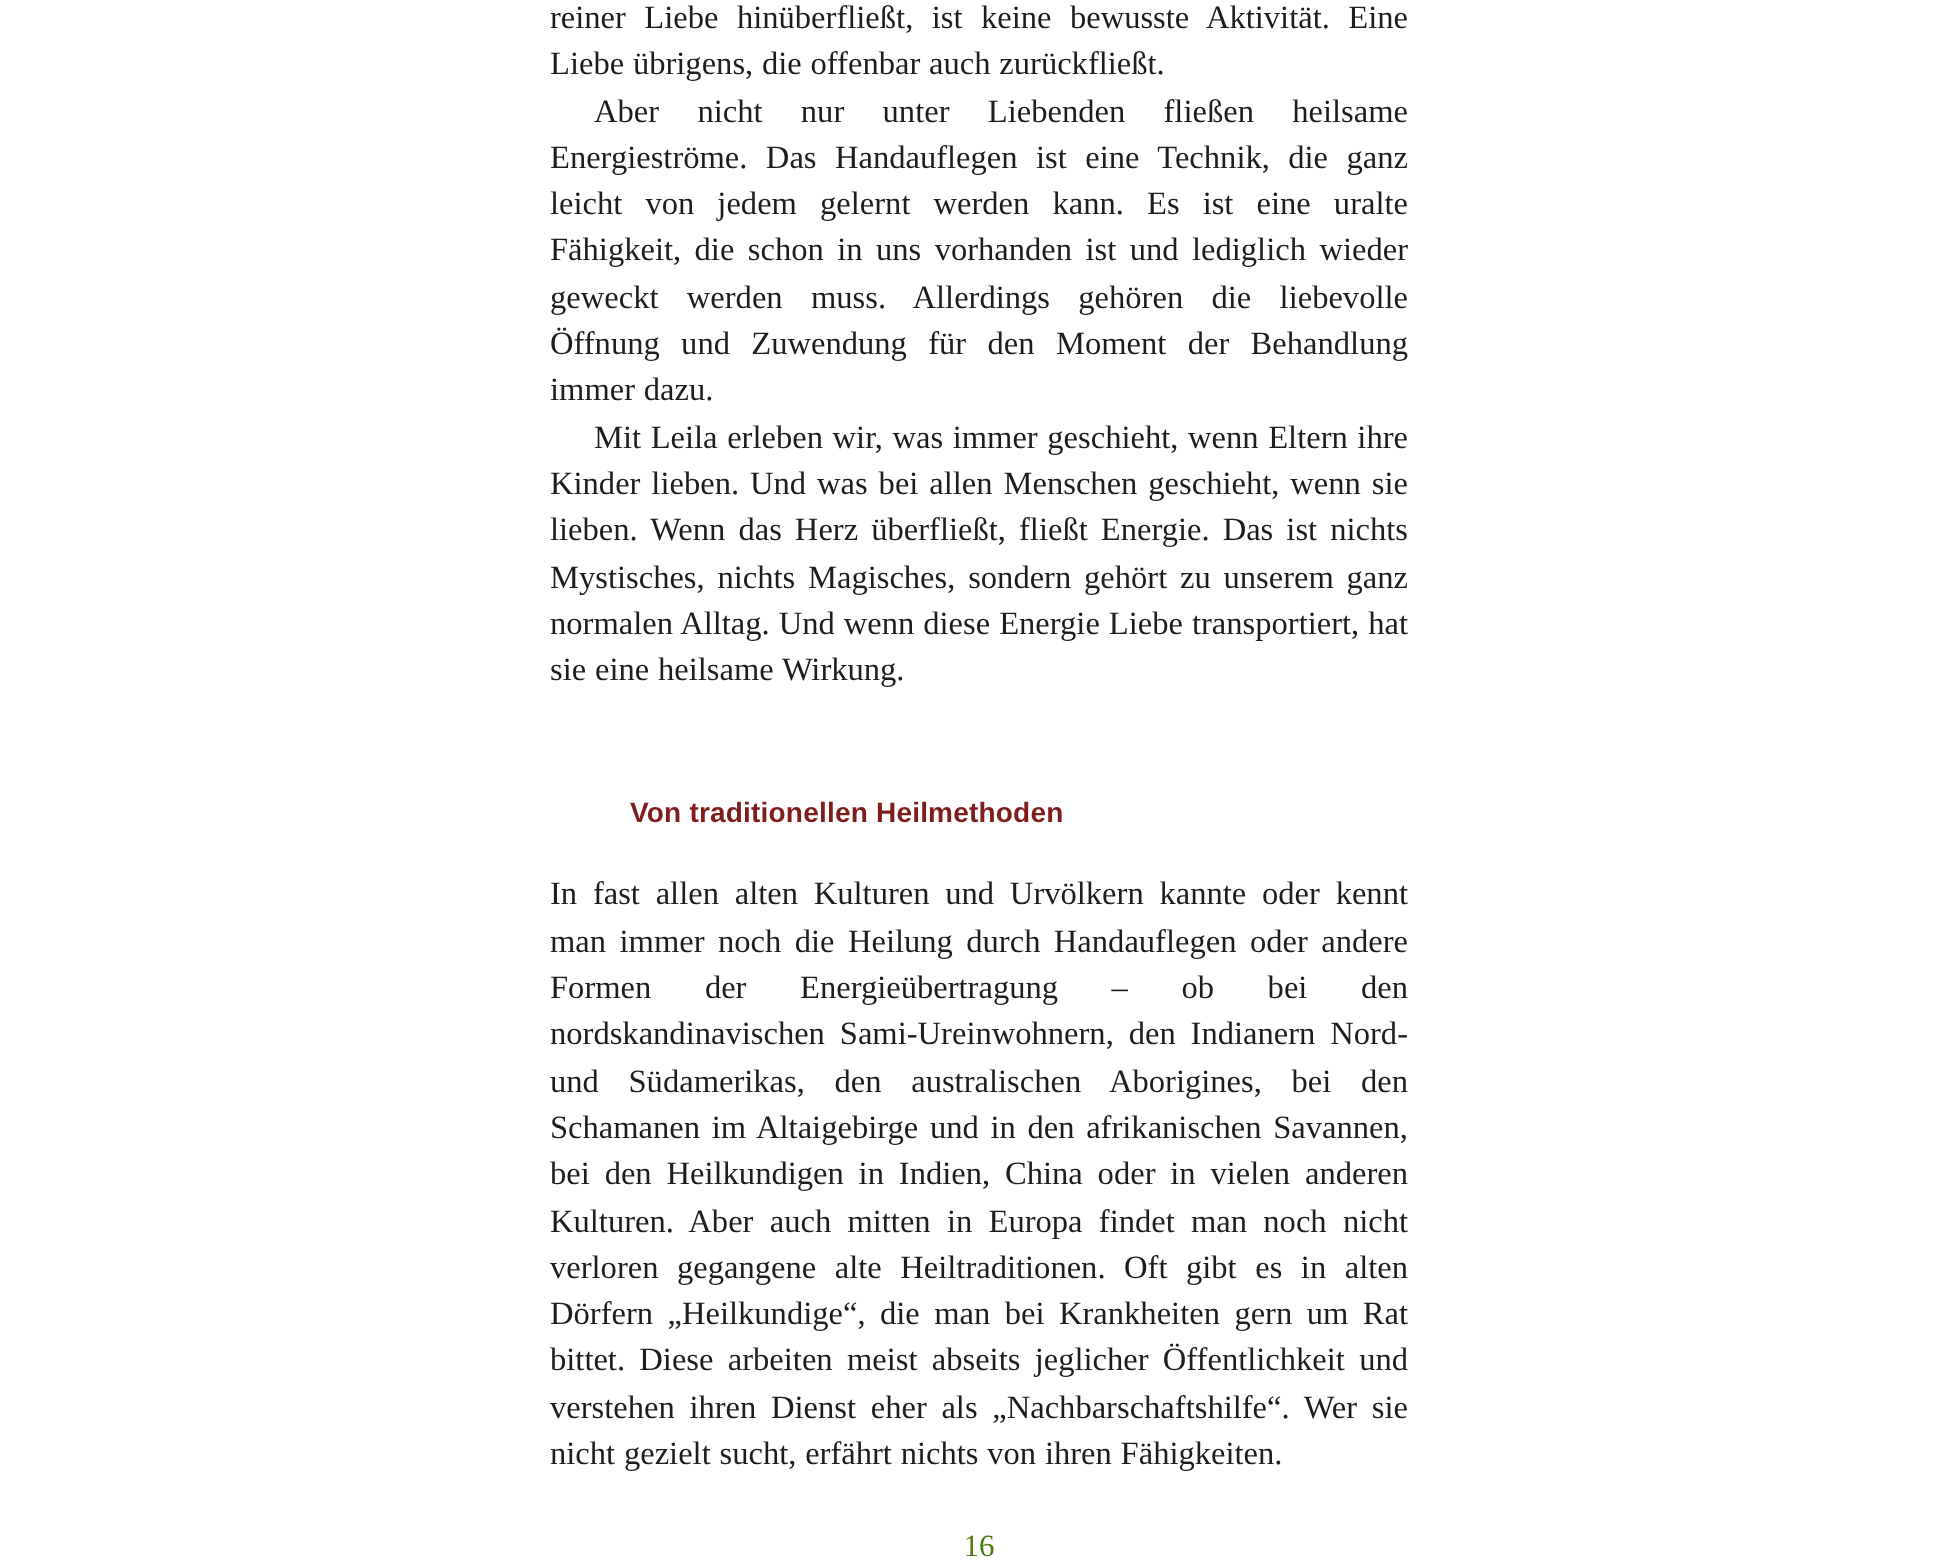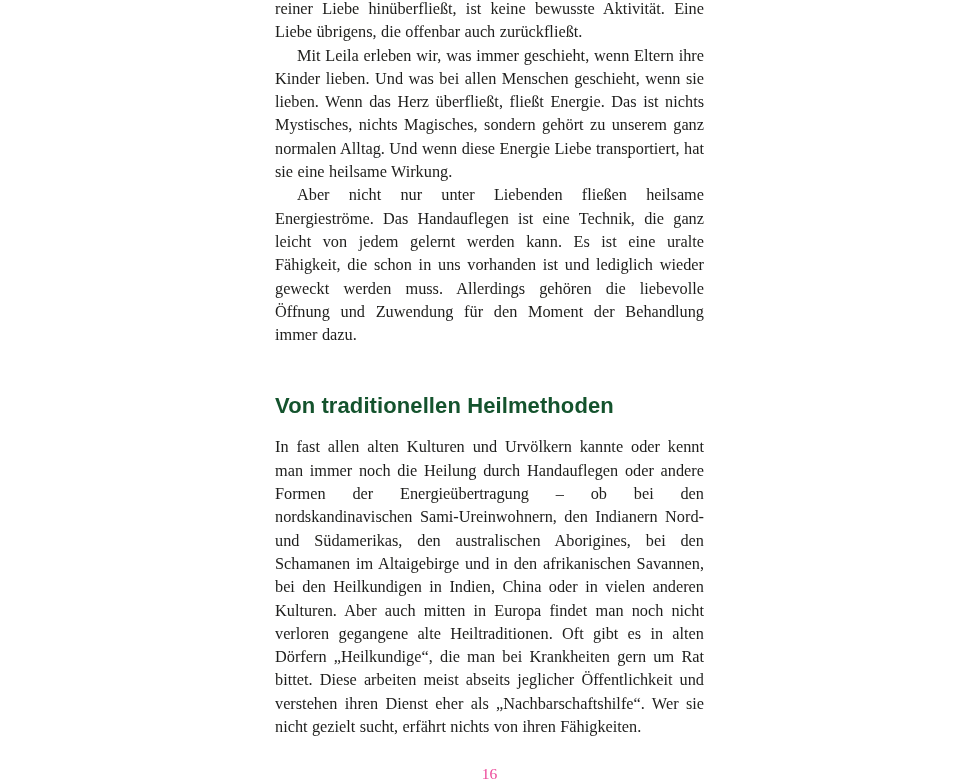--- a/index.html
+++ b/index.html
@@ -22,46 +22,47 @@
     line-height: 23.3px;
     text-align: justify;
     hyphens: auto;
     -webkit-hyphens: auto;
     word-spacing: 0.02em;
   }
   .body-para.indented { text-indent: 22px; }
   .section-heading {
     font-family: "Liberation Sans", sans-serif;
     font-weight: 700;
-    font-size: 22px;
+    font-size: 14px;
     line-height: 26px;
     margin-top: 47px;
     margin-bottom: 16px;
-    color: #14532d;
+    color: #7f1d1d;
     letter-spacing: 0.1px;
+    margin-left: 40px;
   }
   .page-number {
     position: absolute;
     left: 275px;
     width: 429px;
     top: 765px;
     text-align: center;
     font-size: 15.5px;
-    color: #ec4899;
+    color: #4d7c0f;
   }
 </style>
 </head>
 <body>
 
 <main class="text-column">
   <p class="body-para" lang="de">reiner Liebe hinüberfließt, ist keine bewusste Aktivität. Eine Liebe übrigens, die offenbar auch zurückfließt.</p>
 
+  <p class="body-para indented" lang="de">Aber nicht nur unter Liebenden fließen heilsame Energieströme. Das Handauflegen ist eine Technik, die ganz leicht von jedem gelernt werden kann. Es ist eine uralte Fähigkeit, die schon in uns vorhanden ist und lediglich wieder geweckt werden muss. Allerdings gehören die liebevolle Öffnung und Zuwendung für den Moment der Behandlung immer dazu.</p>
+
   <p class="body-para indented" lang="de">Mit Leila erleben wir, was immer geschieht, wenn Eltern ihre Kinder lieben. Und was bei allen Menschen geschieht, wenn sie lieben. Wenn das Herz überfließt, fließt Energie. Das ist nichts Mystisches, nichts Magisches, sondern gehört zu unserem ganz normalen Alltag. Und wenn diese Energie Liebe transportiert, hat sie eine heilsame Wirkung.</p>
-
-  <p class="body-para indented" lang="de">Aber nicht nur unter Liebenden fließen heilsame Energieströme. Das Handauflegen ist eine Technik, die ganz leicht von jedem gelernt werden kann. Es ist eine uralte Fähigkeit, die schon in uns vorhanden ist und lediglich wieder geweckt werden muss. Allerdings gehören die liebevolle Öffnung und Zuwendung für den Moment der Behandlung immer dazu.</p>
 
   <h2 class="section-heading">
     <span>Von traditionellen Heilmethoden</span><br>
   </h2>
 
   <p class="body-para" lang="de">In fast allen alten Kulturen und Urvölkern kannte oder kennt man immer noch die Heilung durch Handauflegen oder andere Formen der Energieübertragung – ob bei den nordskandinavischen Sami-Ureinwohnern, den Indianern Nord- und Südamerikas, den australischen Aborigines, bei den Schamanen im Altaigebirge und in den afrikanischen Savannen, bei den Heilkundigen in Indien, China oder in vielen anderen Kulturen. Aber auch mitten in Europa findet man noch nicht verloren gegangene alte Heiltraditionen. Oft gibt es in alten Dörfern „Heilkundige“, die man bei Krankheiten gern um Rat bittet. Diese arbeiten meist abseits jeglicher Öffentlichkeit und verstehen ihren Dienst eher als „Nachbarschaftshilfe“. Wer sie nicht gezielt sucht, erfährt nichts von ihren Fähigkeiten.</p>
 </main>
 
 <div class="page-number">16</div>
 

